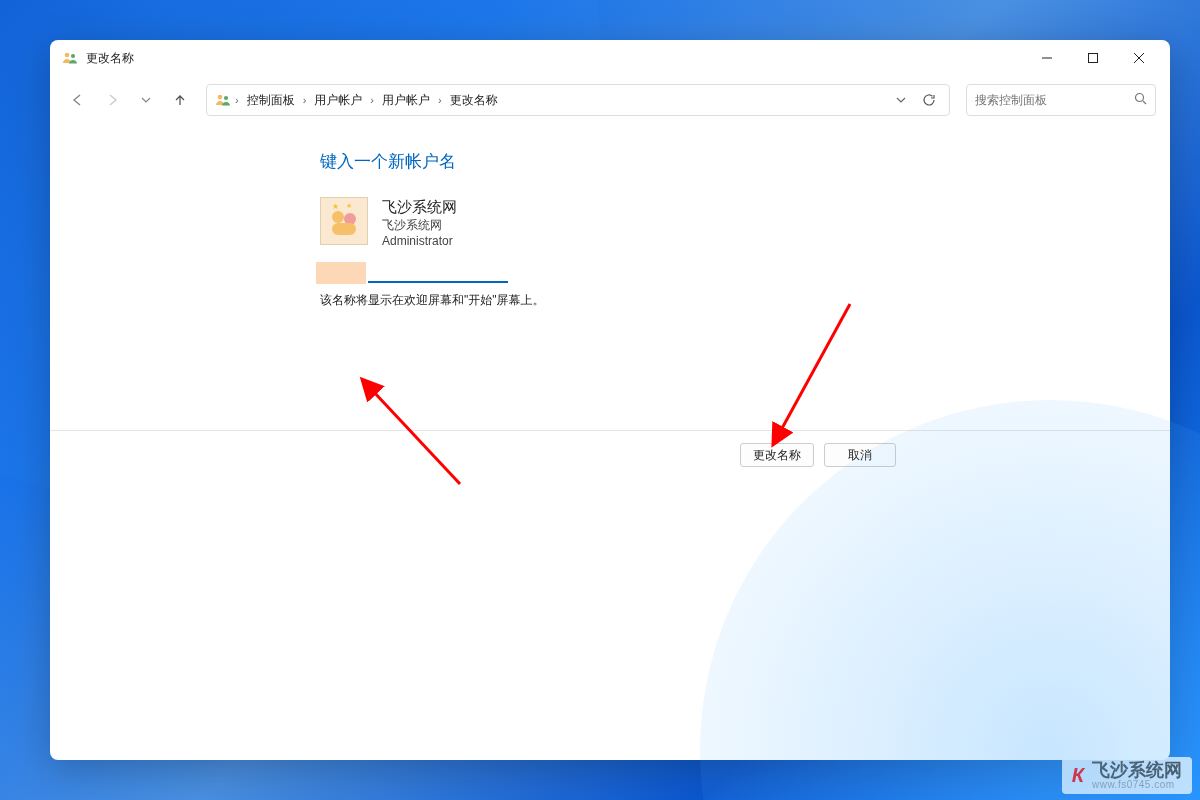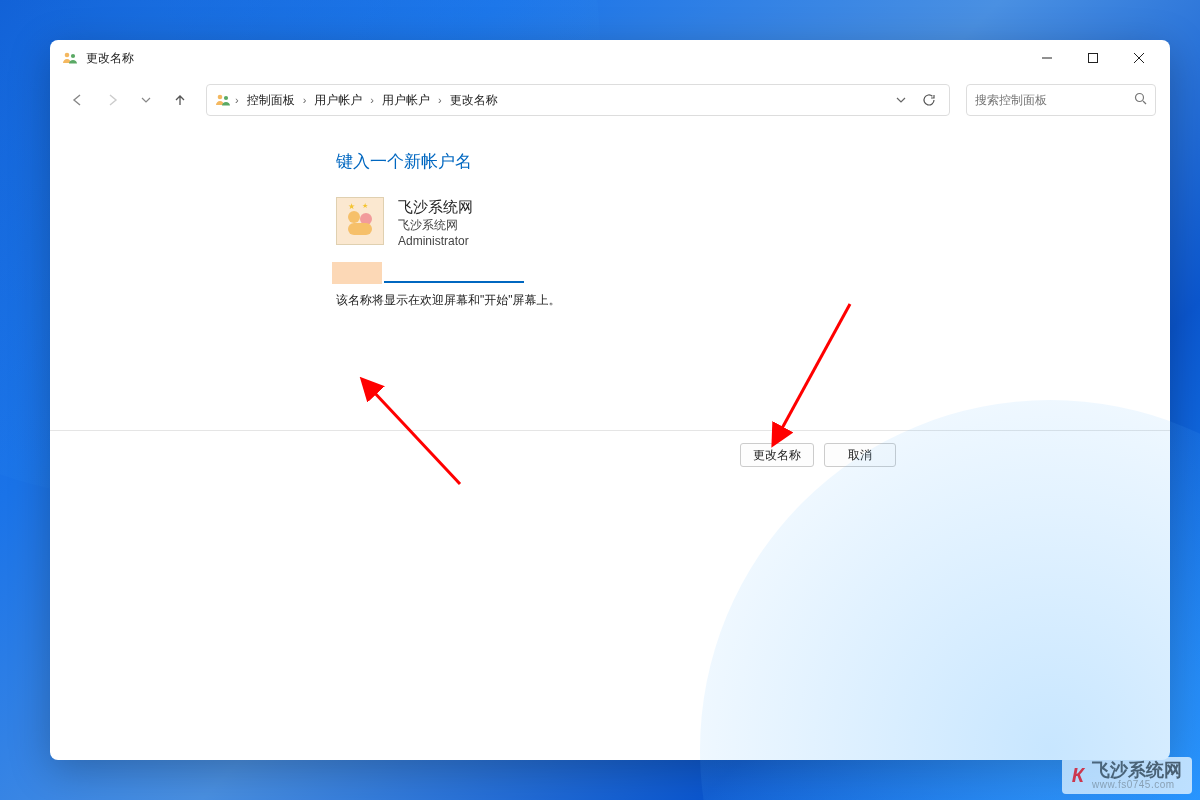--- a/index.html
+++ b/index.html
@@ -33,21 +33,21 @@
 .nav-btn.disabled { color:#bbb; cursor:default; }
 .address { flex:1; height:32px; border:1px solid #ddd; border-radius:4px; display:flex; align-items:center; padding:0 8px; gap:2px; margin-left:6px;}
 .address .crumb { font-size:12px; color:#222; padding:2px 4px; cursor:pointer; }
 .address .sep { font-size:11px; color:#666; padding:0 2px; }
 .addr-actions { display:flex; align-items:center; gap:4px; margin-left:auto; padding-left:6px; }
 .addr-btn { width:24px; height:24px; display:flex; align-items:center; justify-content:center; color:#555; cursor:pointer; border-radius:4px;}
 .search-box { width:190px; height:32px; border:1px solid #ddd; border-radius:4px; display:flex; align-items:center; padding:0 8px; margin-left:10px; }
 .search-box input { flex:1; border:none; outline:none; font-size:12px; color:#333; }
 .search-box .search-icon { color:#777; }
 
-.content { flex:1; position:relative; padding: 26px 0 0 16px; }
+.content { flex:1; position:relative; padding: 26px 0 0 0; }
 .panel { margin: 0 0 0 270px; max-width: 640px; }
 .heading { color:#0067c0; font-size:17px; margin-bottom:24px; }
 .account-row { display:flex; gap:14px; margin-bottom:12px; }
 .avatar { width:48px; height:48px; background:#fbe8d0; border:1px solid #e0d0b0; display:flex; align-items:center; justify-content:center; font-size:22px; }
 .acct-name { font-size:15px; color:#222; line-height:1.35; }
 .acct-sub  { font-size:12px; color:#444; line-height:1.35; }
 
 .input-row { display:flex; align-items:center; margin: 6px 0 6px -4px; }
 .redact { width:50px; height:22px; background:#fcd8b6; margin-right:2px; }
 .name-input { width:140px; height:20px; border:none; border-bottom:2px solid #0067c0; outline:none; font-size:13px; padding:0 2px; }

